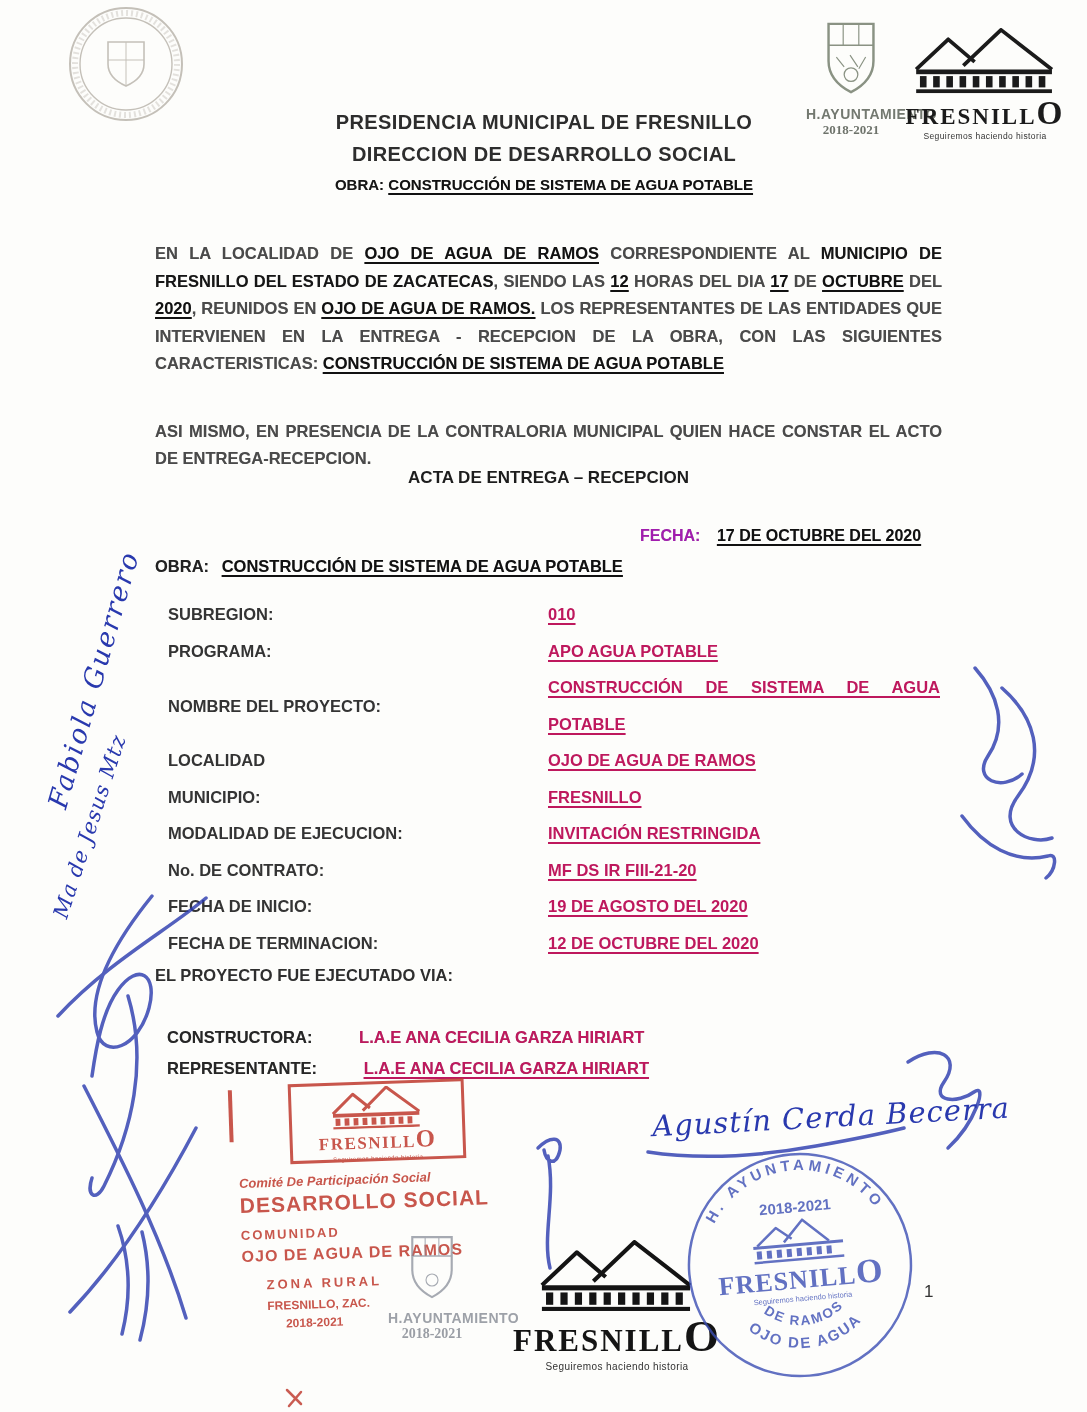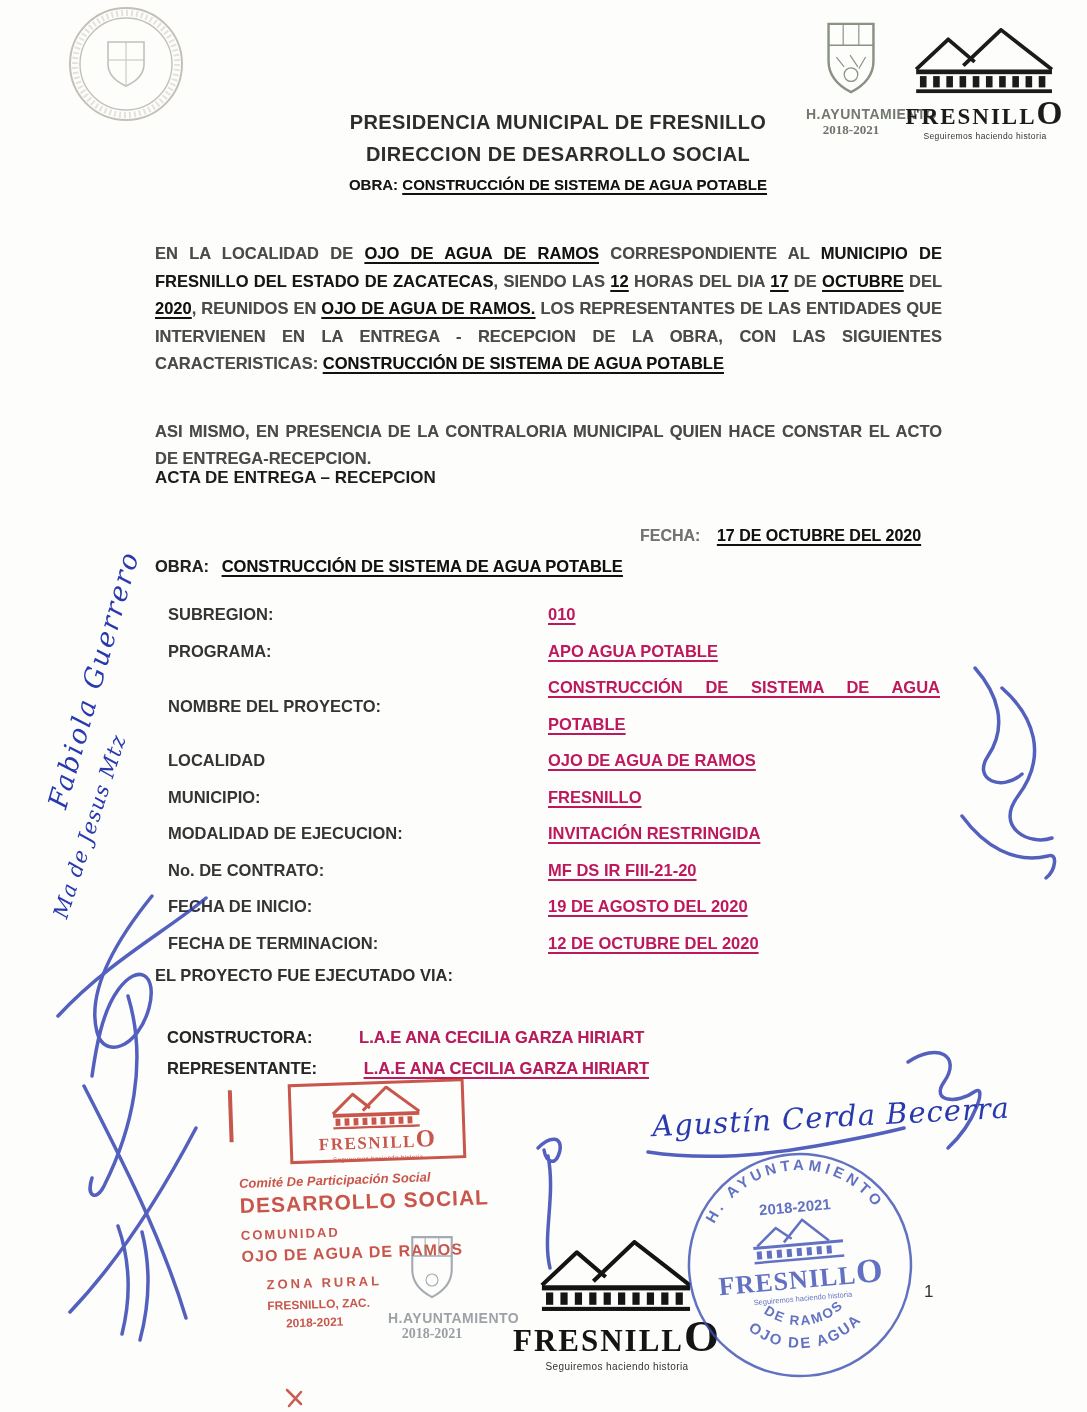--- a/index.html
+++ b/index.html
@@ -7,29 +7,29 @@
     position:relative;width:1087px;height:1412px;margin:0 auto;
     background:#fdfdfb;overflow:hidden;
     font-family:"Liberation Sans",sans-serif;
     -webkit-font-smoothing:antialiased;
   }
   .abs{position:absolute;}
   
   .doc{font-weight:700;color:#4a4a4a;text-shadow:0 0 .4px rgba(40,40,40,.35);}
   .b{color:#161616;}
   .bu{color:#111;text-decoration:underline;text-decoration-thickness:2px;text-underline-offset:3px;}
-  .titles{left:148px;top:110px;width:820px;text-align:center;}
+  .titles{left:134px;top:110px;width:820px;text-align:center;}
   .title-line{font-size:20px;letter-spacing:.4px;color:#2d2d2d;font-weight:700;line-height:25px;}
   .title-line + .title-line{margin-top:7px;}
   .obra-head{margin-top:9px;font-size:15px;color:#2d2d2d;font-weight:700;}
   .para{left:155px;top:240px;width:787px;font-size:16.5px;line-height:27.6px;text-align:justify;}
   .para2{left:155px;top:418px;width:787px;font-size:16.5px;line-height:27px;text-align:justify;}
-  .acta{left:155px;top:468px;width:787px;text-align:left;font-size:17px;color:#1d1d1d;font-weight:700;}
+  .acta{left:155px;top:468px;width:787px;text-align:center;font-size:17px;color:#1d1d1d;font-weight:700;}
   .fecha{left:640px;top:527px;font-size:16px;}
-  .fecha .lbl{color:#737373;margin-right:12px;}
+  .fecha .lbl{color:#a21caf;margin-right:12px;}
   .obra-line{left:155px;top:557px;font-size:16.5px;}
   .obra-line .lbl{color:#222;margin-right:8px;}
   .fields{left:168px;top:596px;width:772px;}
   .frow{display:flex;}
   .flabel{width:380px;font-size:16.5px;font-weight:700;color:#343434;line-height:36.5px;}
   .fvalue{flex:1;font-size:16.5px;font-weight:700;color:#be185d;line-height:36.5px;
           text-decoration:underline;text-decoration-thickness:2px;text-underline-offset:3px;text-align:justify;}
   .frow.tall .flabel{display:flex;align-items:center;line-height:22px;}
   .ejecutado{left:155px;top:966px;font-size:16.5px;color:#2e2e2e;font-weight:700;}
   .contractor{left:155px;top:1022px;font-size:16.5px;line-height:31px;}

